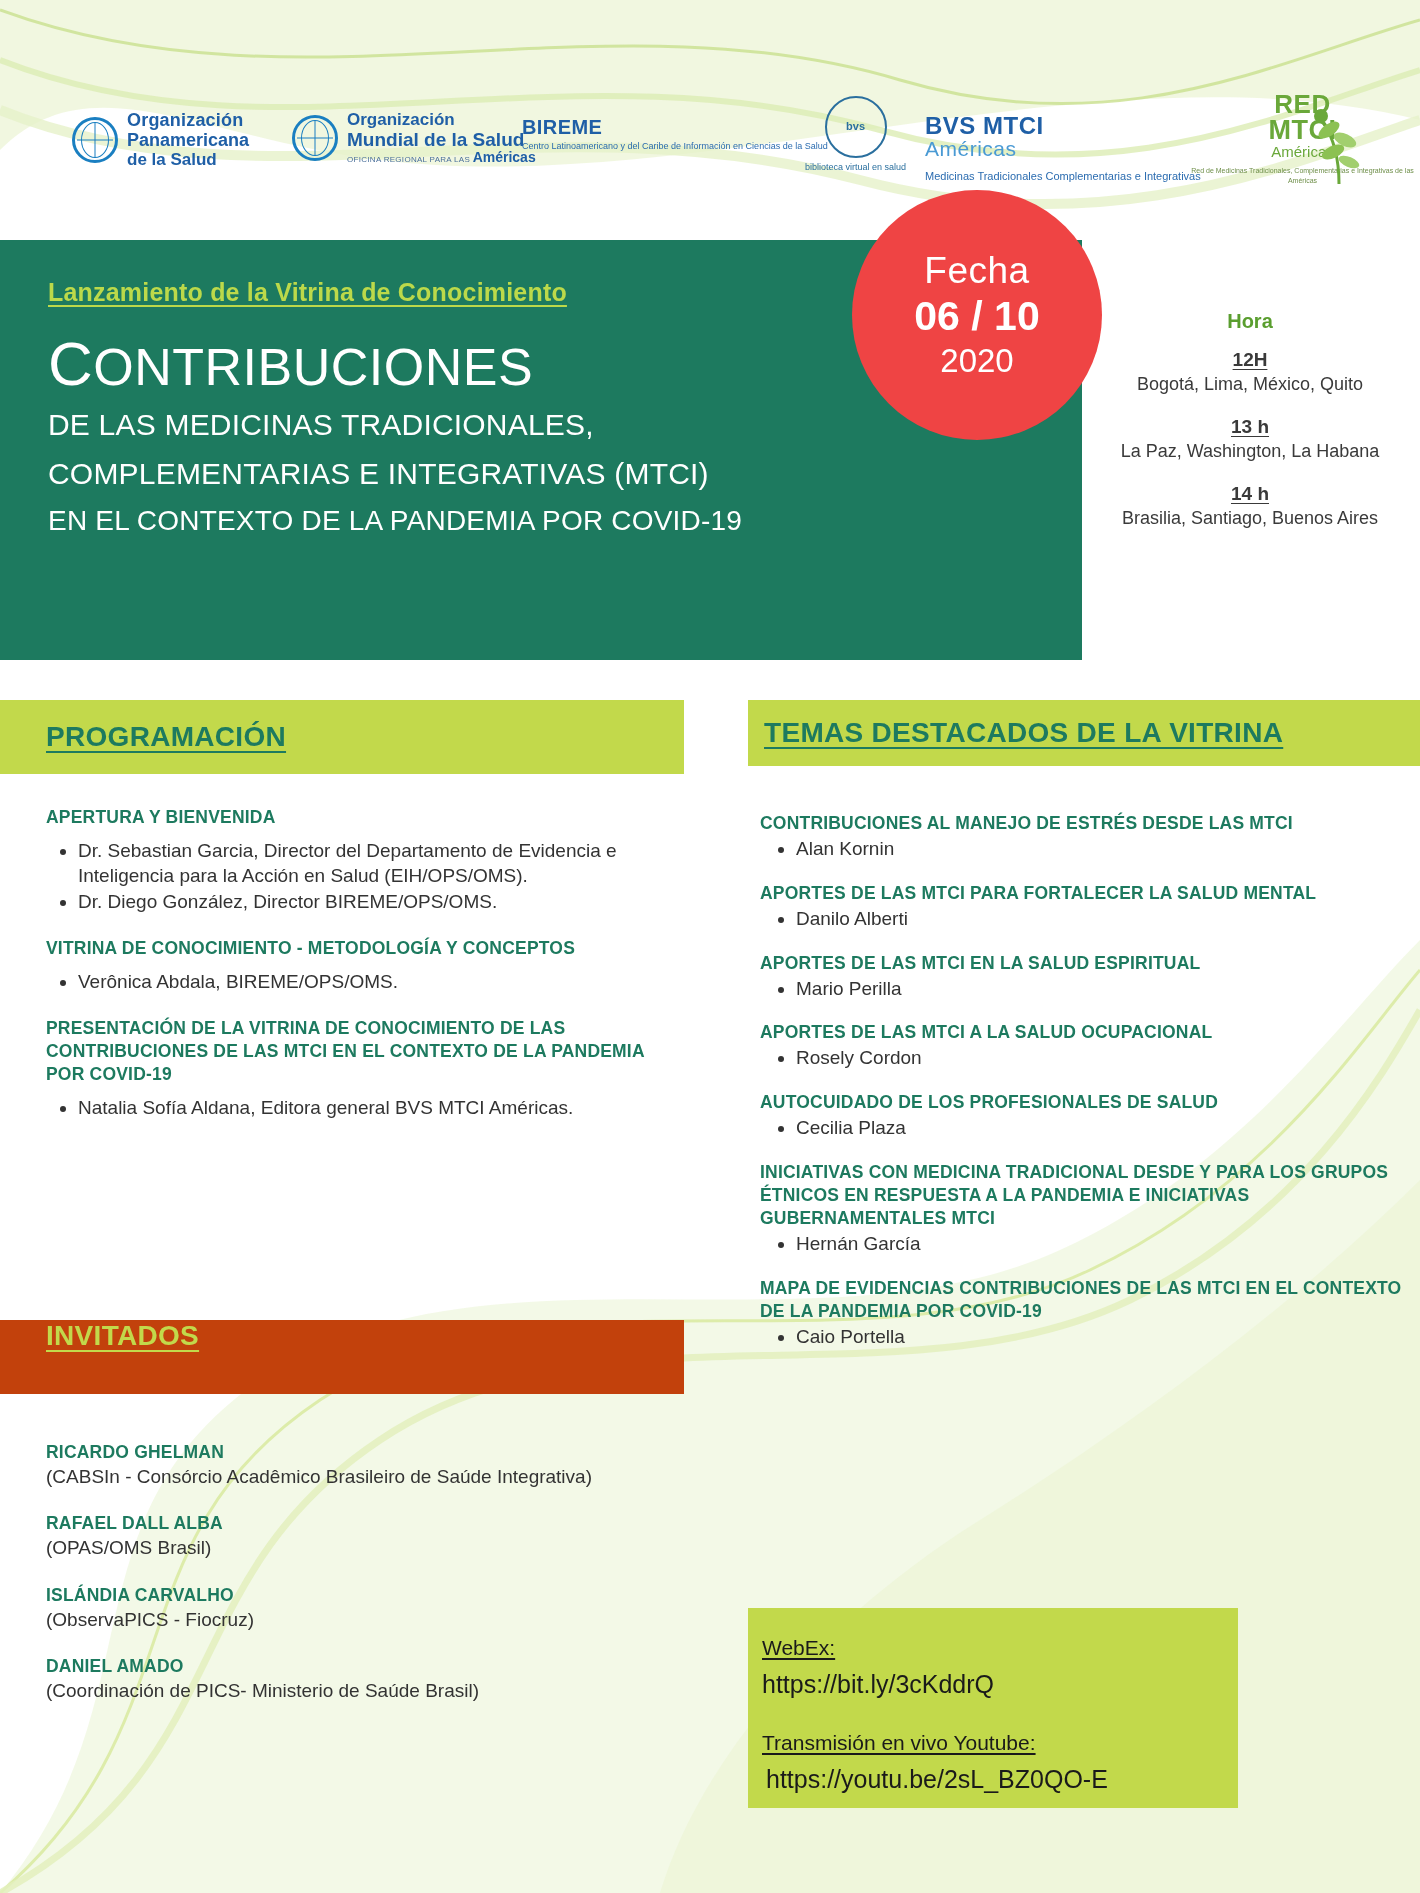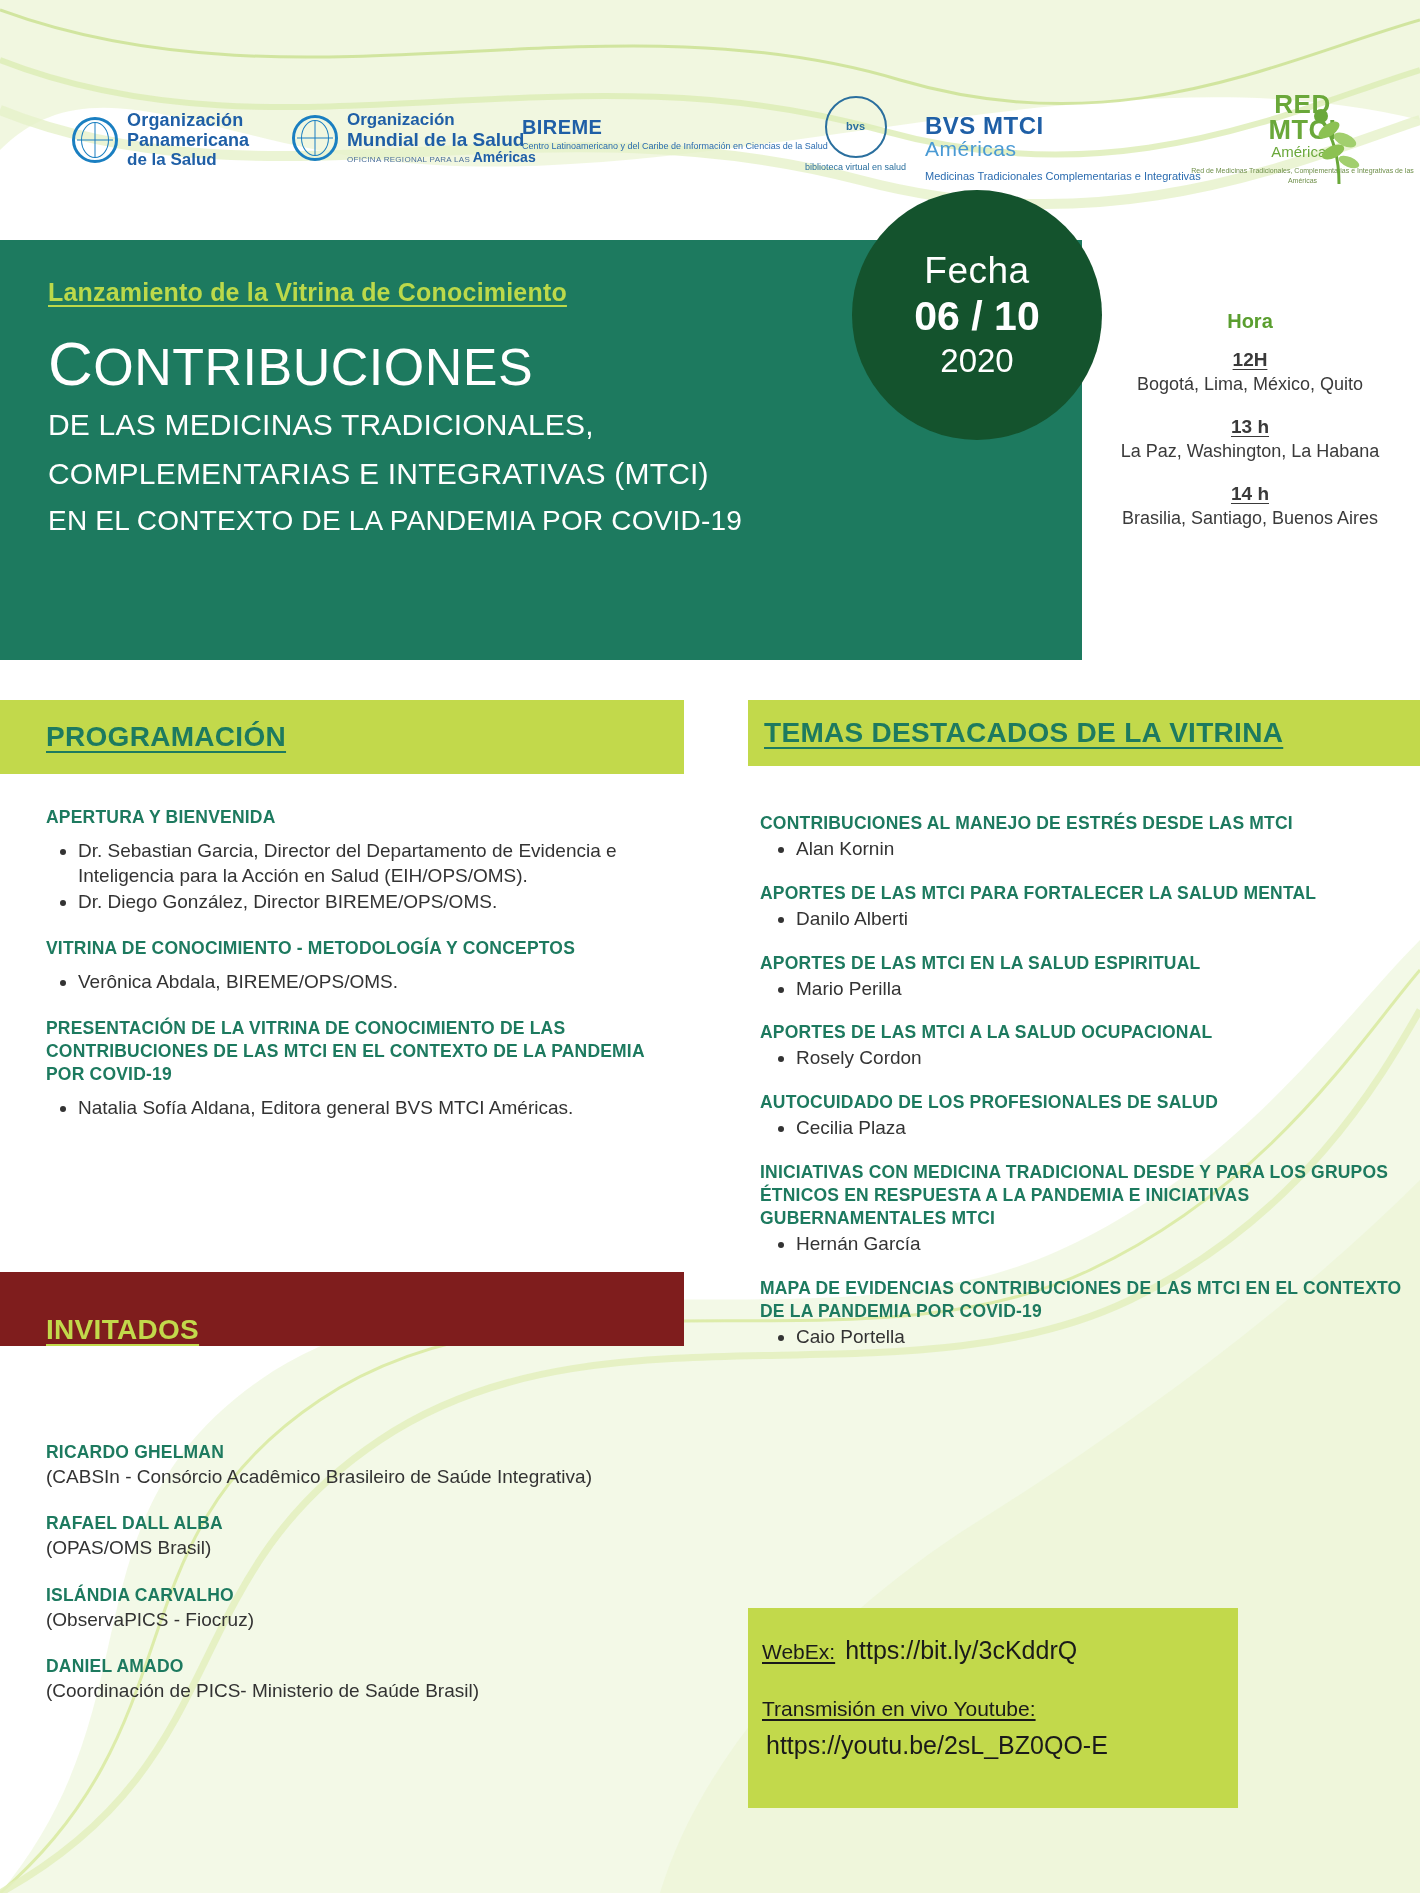--- a/index.html
+++ b/index.html
@@ -86,21 +86,21 @@
   }
   .hero .title-c .drop { font-size:62px; }
   .hero .title-l {
     font-size:30px; font-weight:400; line-height:1.3; letter-spacing:.2px; margin-top:10px;
   }
   .hero .title-last { font-size:28px; margin-top:12px; letter-spacing:.2px;}
 
   
   .date-bubble {
     position:absolute; left:852px; top:190px; width:250px; height:250px;
-    background:#14532d; border-radius:50%; color:#ffffff;
+    background:#ef4444; border-radius:50%; color:#ffffff;
     display:flex; flex-direction:column; align-items:center; justify-content:center;
     line-height:1.05;
   }
   .date-bubble .w { font-size:37px; font-weight:300; letter-spacing:.5px;}
   .date-bubble .d { font-size:41px; font-weight:bold; margin-top:4px;}
   .date-bubble .y { font-size:33px; font-weight:300; margin-top:6px;}
 
   
   .hours { position:absolute; left:1100px; top:310px; width:300px; text-align:center; color:#3a3a3a;}
   .hours .h-title { color:#5a9e2f; font-weight:bold; font-size:20px; margin-bottom:16px;}
@@ -115,22 +115,22 @@
   }
   .band-left {
     position:absolute; left:0; top:700px; width:684px; height:74px; background:#c2d94b;
     display:flex; align-items:center; padding-left:46px;
   }
   .band-right {
     position:absolute; left:748px; top:700px; width:672px; height:66px; background:#c2d94b;
     display:flex; align-items:center; padding-left:16px;
   }
   .band-invit {
-    position:absolute; left:0; top:1272px; width:684px; height:74px; background:#7f1d1d;
-    display:flex; align-items:flex-end; padding-left:46px;
+    position:absolute; left:0; top:1320px; width:684px; height:74px; background:#c2410c;
+    display:flex; align-items:flex-start; padding-left:46px;
   }
   .band-invit .sec-head { color:#c2d94b; }
 
   
   .col-left { position:absolute; left:46px; top:806px; width:640px; }
   .lgrp { margin-bottom:22px; }
   .lgrp .h {
     color:#1d7a5f; font-weight:bold; font-size:17.5px; line-height:1.32; letter-spacing:.2px;
   }
   .lgrp ul { margin:10px 0 0 0; padding-left:32px; }
@@ -149,21 +149,21 @@
   }
   .topic ul { margin:2px 0 0 0; padding-left:36px; }
   .topic li { font-size:19px; color:#333; line-height:1.3;}
 
   
   .links-box {
     position:absolute; left:748px; top:1608px; width:490px; height:200px;
     background:#c2d94b;
   }
   .links-inner { padding:28px 0 0 14px; }
-  .links-inner .row1 { display:flex; align-items:baseline; gap:10px; }
+  .links-inner .row1 { display:flex; align-items:baseline; gap:10px;flex-direction:column; }
   .lbl { font-size:21px; color:#1a1a1a; text-decoration:underline; text-underline-offset:3px;}
   .url { font-size:25px; color:#1a1a1a; }
   .row2 { margin-top:32px; }
   .row3 { margin-top:10px; padding-left:4px;}
 </style>
 </head>
 <body>
 
 <svg class="bg-swoosh" width="1420" height="1893" viewBox="0 0 1420 1893">
   <defs>

